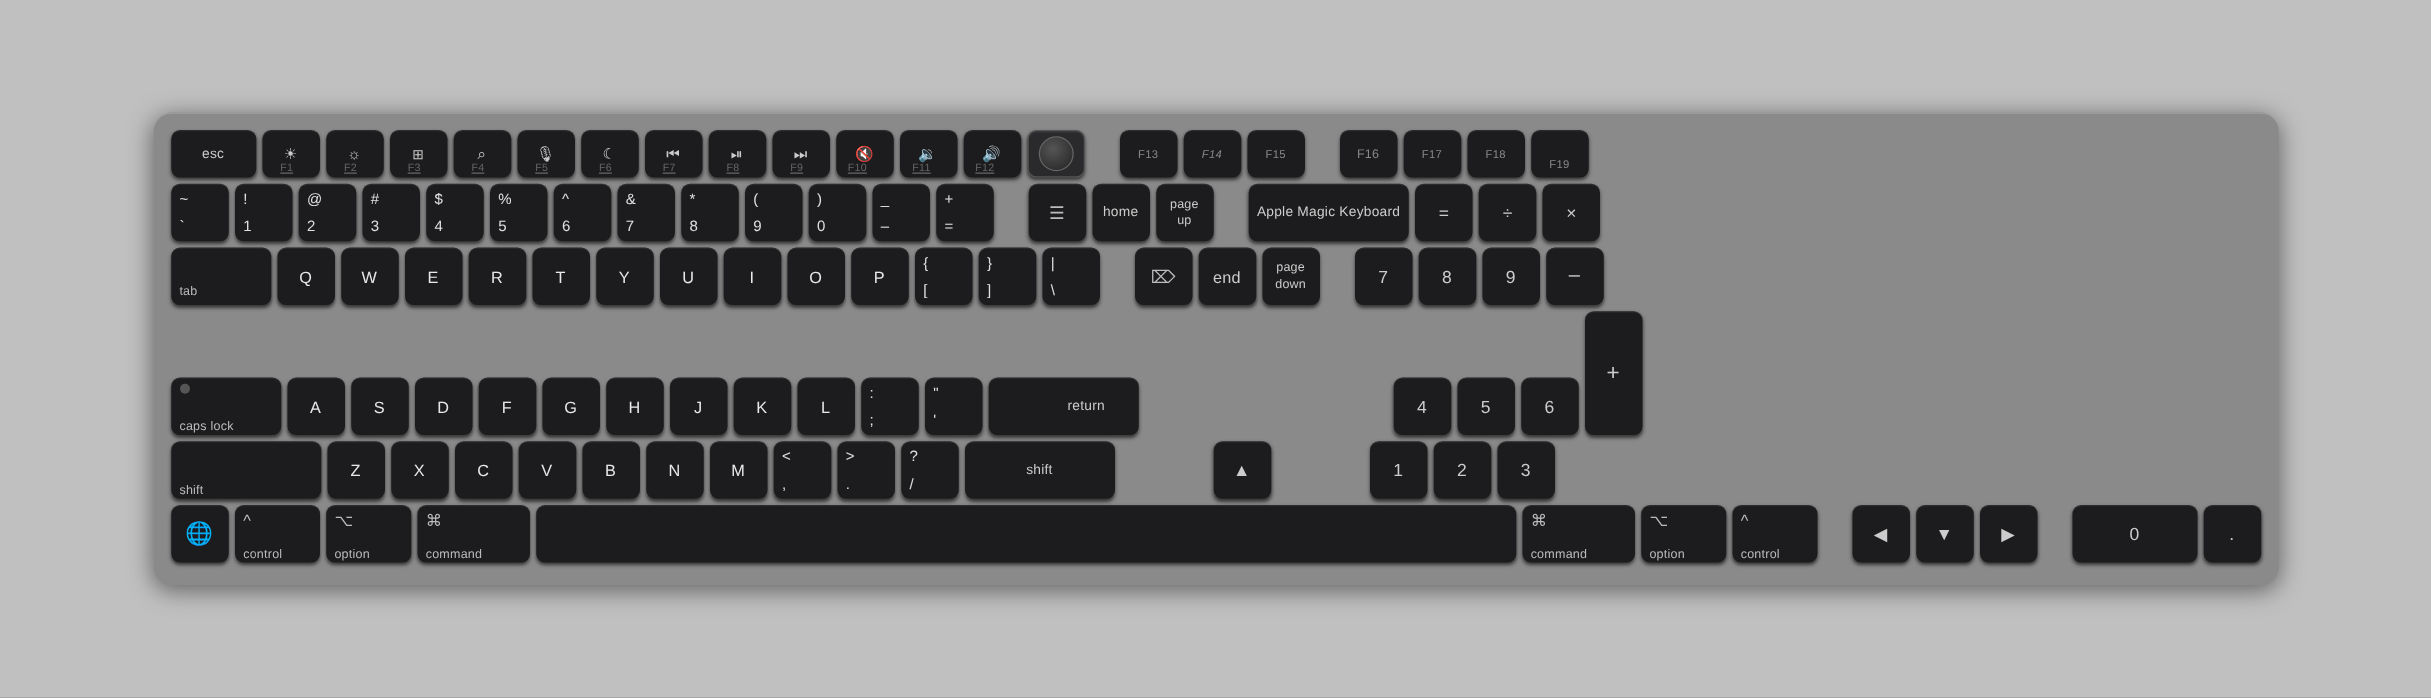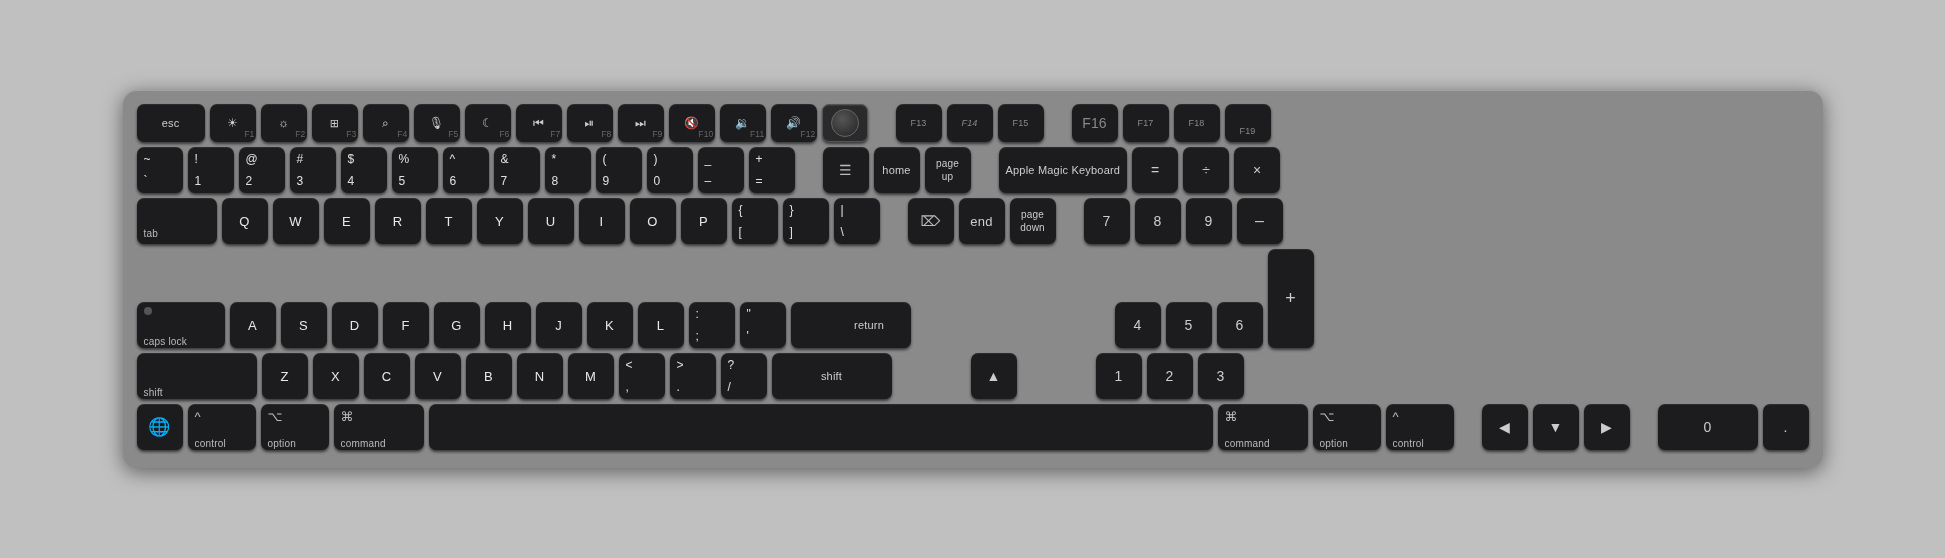--- a/index.html
+++ b/index.html
@@ -71,21 +71,22 @@
     }
     .key .icon-sym {
       font-size: 14px;
       color: #ccc;
     }
     .key .fn-label {
       font-size: 8.5px;
       color: #666;
       position: absolute;
       bottom: 3px;
-      right: 1px;
+      right: 21px;
+      text-decoration: underline;
     }
     .key.numpad-zero { min-width: 100px; }
     .key.plus-key {
       min-height: 99px;
     }
     .section-gap { width: 18px; }
     .key.center-label {
       align-items: center;
       justify-content: center;
     }
@@ -234,21 +235,21 @@
       <span style="font-size:9px;color:#888;font-style:italic;">F14</span>
     </div>
 
     <div class="key fn-row center-label">
       <span style="font-size:9px;color:#888;">F15</span>
     </div>
 
     <div class="section-gap"></div>
 
     <div class="key fn-row center-label">
-      <span style="font-size:14px;color:#888;">F16</span>
+      <span style="font-size:10px;color:#888;">F16</span>
     </div>
 
     <div class="key fn-row center-label">
       <span style="font-size:9px;color:#888;">F17</span>
     </div>
 
     <div class="key fn-row center-label">
       <span style="font-size:9px;color:#888;">F18</span>
     </div>
 

